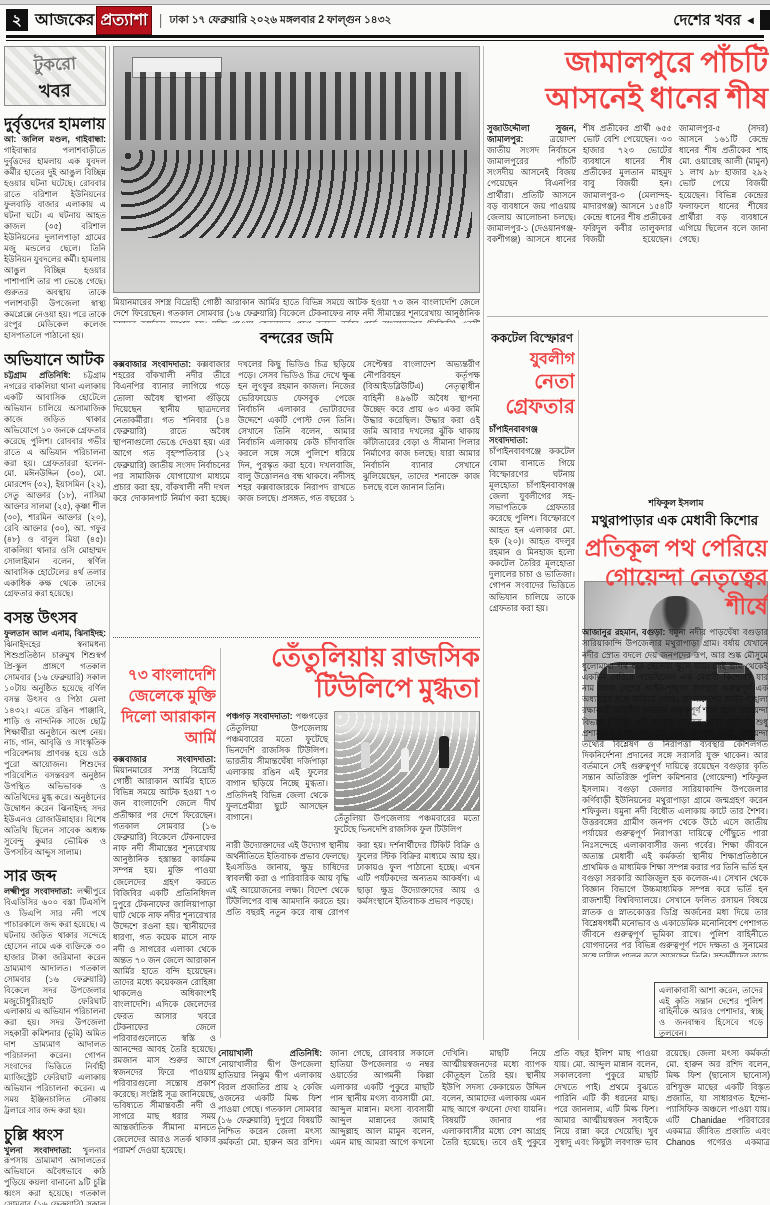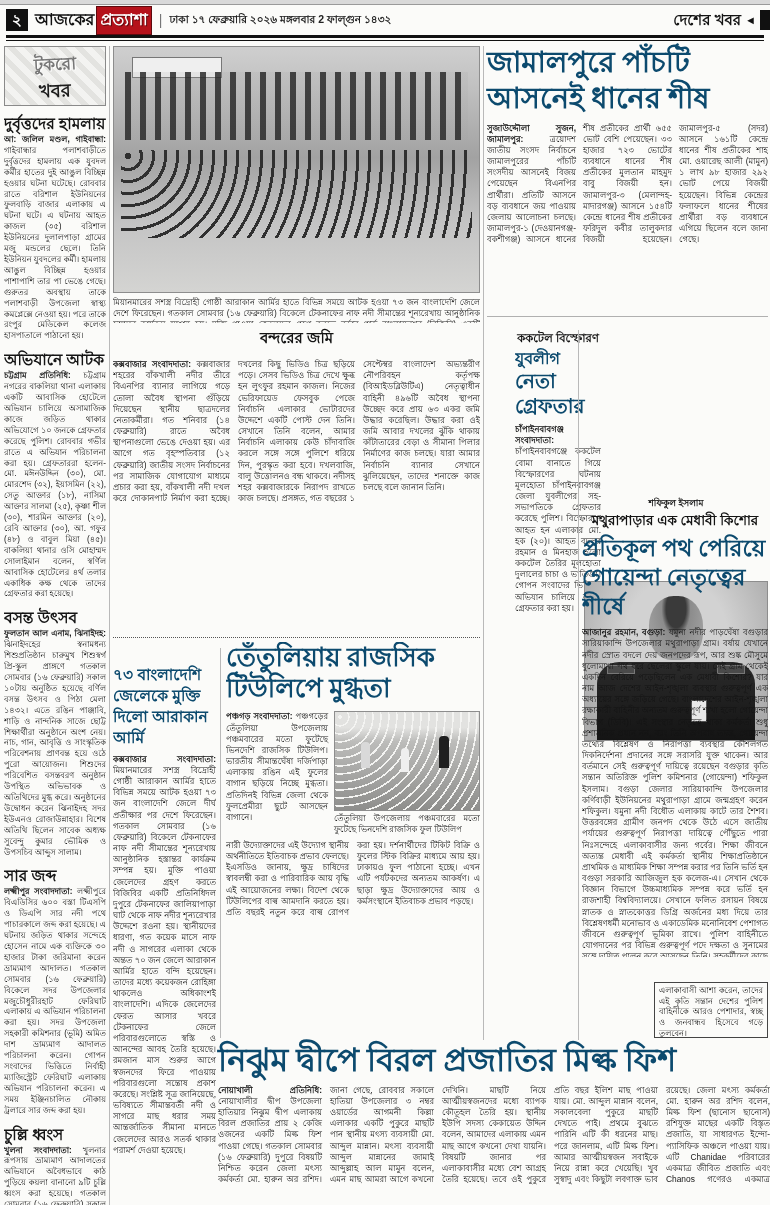--- a/index.html
+++ b/index.html
@@ -33,21 +33,21 @@
               height:60px;text-align:center;padding-top:4px;box-sizing:border-box;transform:rotate(0deg);}
   .tk1{font-size:17px;font-weight:bold;color:#777;text-shadow:1px 1px 0 #fff;transform:rotate(-3deg);}
   .tk2{font-size:18px;font-weight:bold;color:#1c1c1c;transform:rotate(-2deg);margin-top:-2px;}
   .tkh{font-size:15.5px;font-weight:bold;line-height:1.1;margin:9px 0 3px;}
   .tkp{font-size:8.2px;line-height:1.33;text-align:justify;}
   .tkp b{font-size:8.2px;}
   
   .bodytxt{font-size:8.4px;line-height:1.33;text-align:justify;}
   .bodytxt b{white-space:normal;}
   .kicker{font-weight:bold;text-align:center;}
-  .headline{font-weight:bold;text-align:left;font-family:"Liberation Serif",serif;color:#0c4a6e;}
+  .headline{font-weight:bold;text-align:right;font-family:"Liberation Serif",serif;color:#ef4444;}
   .caption{font-size:8.3px;line-height:1.3;text-align:justify;color:#1a1a1a;}
   
   .photo{border:1px solid #8d8d8d;box-sizing:border-box;overflow:hidden;position:relative;
          background:linear-gradient(180deg,#cfcfcf 0%,#bfbfbf 18%,#a2a2a2 45%,#c4c4c4 72%,#d4d4d2 100%);}
   .guards-row{position:absolute;top:10%;left:3%;right:3%;height:28%;
       background:repeating-linear-gradient(90deg,rgba(42,42,42,.85) 0 6px,rgba(160,160,160,.15) 6px 15px);}
   .crowd{position:absolute;top:42%;left:2%;right:2%;height:36%;
       background:repeating-radial-gradient(circle at 7px 6px,#303030 0 3px,rgba(0,0,0,0) 3px 12px);}
   .banner{position:absolute;top:4%;left:5%;width:24%;height:8%;background:#efefef;border:1px solid #777;}
   .officer-photo{background:radial-gradient(ellipse at 50% 35%,#d2d2d2 0 40%,#ababab 85%);}
@@ -166,21 +166,21 @@
           <div class="fig" style="left:18%;top:30%;width:9px;height:26px;background:#d9d9d9;"></div>
           <div class="fig" style="left:46%;top:36%;width:8px;height:24px;background:#efefef;"></div>
           <div class="fig" style="left:72%;top:24%;width:10px;height:32px;background:#1f1f1f;"></div>
         </div>
         <div class="caption" style="margin-top:2px;">তেঁতুলিয়া উপজেলায় পঞ্চমবারের মতো ফুটেছে ভিনদেশি রাজসিক ফুল টিউলিপ</div>
       </div>
     </div>
     <div class="bodytxt" style="column-count:2;column-gap:8px;height:208px;overflow:hidden;margin-top:5px;">নারী উদ্যোক্তাদের এই উদ্যোগ স্থানীয় অর্থনীতিতে ইতিবাচক প্রভাব ফেলছে। ইএসডিও জানায়, ক্ষুদ্র চাষিদের স্বাবলম্বী করা ও পারিবারিক আয় বৃদ্ধি এই আয়োজনের লক্ষ্য। বিদেশ থেকে টিউলিপের বাল্ব আমদানি করতে হয়। প্রতি বছরই নতুন করে বাল্ব রোপণ করা হয়। দর্শনার্থীদের টিকিট বিক্রি ও ফুলের স্টিক বিক্রির মাধ্যমে আয় হয়। ঢাকায়ও ফুল পাঠানো হচ্ছে। এখন এটি পর্যটকদের অন্যতম আকর্ষণ। এ ছাড়া ক্ষুদ্র উদ্যোক্তাদের আয় ও কর্মসংস্থানে ইতিবাচক প্রভাব পড়ছে।</div>
   </div>
 
-  <div class="abs" style="left:515px;top:330px;width:86px;height:708px;overflow:hidden;">
+  <div class="abs" style="left:489px;top:330px;width:86px;height:708px;overflow:hidden;">
     <div class="kicker" style="font-size:11.5px;">ককটেল বিস্ফোরণ</div>
     <div class="headline" style="font-size:16px;line-height:1.25;">যুবলীগ</div>
     <div class="headline" style="font-size:20px;line-height:1.25;">নেতা</div>
     <div class="headline" style="font-size:20px;line-height:1.25;">গ্রেফতার</div>
     <div class="bodytxt" style="margin-top:5px;">
       <b>চাঁপাইনবাবগঞ্জ সংবাদদাতা:</b>
       <span>চাঁপাইনবাবগঞ্জে ককটেল বোমা বানাতে গিয়ে বিস্ফোরণের ঘটনায় মূলহোতা চাঁপাইনবাবগঞ্জ জেলা যুবলীগের সহ-সভাপতিকে গ্রেফতার করেছে পুলিশ। বিস্ফোরণে আহত হন এলাকার মো. হক (২০)। আহত বদলুর রহমান ও মিনহাজ হলো ককটেল তৈরির মূলহোতা দুলালের চাচা ও ভাতিজা। গোপন সংবাদের ভিত্তিতে অভিযান চালিয়ে তাকে গ্রেফতার করা হয়।</span>
     </div>
   </div>
   <div class="abs vrule" style="left:578px;top:330px;height:710px;"></div>
@@ -198,20 +198,19 @@
     <div class="kicker" style="font-size:13.5px;">মথুরাপাড়ার এক মেধাবী কিশোর</div>
     <div class="headline" style="font-size:23px;line-height:1.25;margin-top:2px;">প্রতিকূল পথ পেরিয়ে গোয়েন্দা নেতৃত্বের শীর্ষে</div>
     <div class="bodytxt" style="margin-top:6px;height:330px;overflow:hidden;">
       <b>আজানুর রহমান, বগুড়া:</b>
       <span>যমুনা নদীর পাড়ঘেঁষা বগুড়ার সারিয়াকান্দি উপজেলার মথুরাপাড়া গ্রাম। বর্ষায় যেখানে নদীর স্রোত বদলে দেয় জনপদের রূপ, আর শুষ্ক মৌসুমে ধুলোমাখা পথ ধরে ছেলেরা স্কুলে যায়। সেই গ্রাম থেকেই একদিন বেরিয়ে পড়েছিলেন এক মেধাবী কিশোর? যার নাম আজ দেশের আইন-শৃঙ্খলা ব্যবস্থার গুরুত্বপূর্ণ এক অধ্যায়ের সঙ্গে জড়িয়ে গেছে। বাংলাদেশের আইন-শৃঙ্খলা রক্ষাকারী বাহিনীর অন্যতম গুরুত্বপূর্ণ শাখা হলো গোয়েন্দা বিভাগ (ডিবি)। এই সংস্থার নেতৃত্বে থাকা কর্মকর্তা শুধু প্রশাসনিক প্রধান নন, বরং তিনি অপরাধ তদন্ত, গোয়েন্দা তথ্যের বিশ্লেষণ ও নিরাপত্তা ব্যবস্থার কৌশলগত দিকনির্দেশনা প্রদানের সঙ্গে সরাসরি যুক্ত থাকেন। আর বর্তমানে সেই গুরুত্বপূর্ণ দায়িত্বে রয়েছেন বগুড়ার কৃতি সন্তান অতিরিক্ত পুলিশ কমিশনার (গোয়েন্দা) শফিকুল ইসলাম। বগুড়া জেলার সারিয়াকান্দি উপজেলার কর্ণিবাড়ী ইউনিয়নের মথুরাপাড়া গ্রামে জন্মগ্রহণ করেন শফিকুল। যমুনা নদী বিধৌত এলাকায় কাটে তার শৈশব। উত্তরবঙ্গের গ্রামীণ জনপদ থেকে উঠে এসে জাতীয় পর্যায়ের গুরুত্বপূর্ণ নিরাপত্তা দায়িত্বে পৌঁছুতে পারা নিঃসন্দেহে এলাকাবাসীর জন্য গর্বের। শিক্ষা জীবনে অত্যন্ত মেধাবী এই কর্মকর্তা স্থানীয় শিক্ষাপ্রতিষ্ঠানে প্রাথমিক ও মাধ্যমিক শিক্ষা সম্পন্ন করার পর তিনি ভর্তি হন বগুড়া সরকারি আজিজুল হক কলেজ-এ। সেখান থেকে বিজ্ঞান বিভাগে উচ্চমাধ্যমিক সম্পন্ন করে ভর্তি হন রাজশাহী বিশ্ববিদ্যালয়ে। সেখানে ফলিত রসায়ন বিষয়ে স্নাতক ও স্নাতকোত্তর ডিগ্রি অর্জনের মধ্য দিয়ে তার বিশ্লেষণধর্মী মনোভাব ও একাডেমিক মনোনিবেশ পেশাগত জীবনে গুরুত্বপূর্ণ ভূমিকা রাখে। পুলিশ বাহিনীতে যোগদানের পর বিভিন্ন গুরুত্বপূর্ণ পদে দক্ষতা ও সুনামের সঙ্গে দায়িত্ব পালন করে আসছেন তিনি। সহকর্মীদের কাছে তিনি পেশাদার, স্বচ্ছ ও জনবান্ধব কর্মকর্তা হিসেবে পরিচিত।</span>
     </div>
     <div class="closing-box" style="left:72px;bottom:2px;width:114px;height:56px;overflow:hidden;">এলাকাবাসী আশা করেন, তাদের এই কৃতি সন্তান দেশের পুলিশ বাহিনীকে আরও পেশাদার, স্বচ্ছ ও জনবান্ধব হিসেবে গড়ে তুলবেন।</div>
   </div>
 
   <div class="abs" style="left:218px;top:1042px;width:552px;">
-    <div class="headline" style="font-size:32px;line-height:1.15;">নিঝুম দ্বীপে বিরল প্রজাতির মিল্ক ফিশ</div>
     <div class="bodytxt" style="column-count:5;column-gap:8px;height:110px;overflow:hidden;margin-top:6px;">
       <b>নোয়াখালী প্রতিনিধি:</b>
       <span>নোয়াখালীর দ্বীপ উপজেলা হাতিয়ার নিঝুম দ্বীপ এলাকায় বিরল প্রজাতির প্রায় ২ কেজি ওজনের একটি মিল্ক ফিশ পাওয়া গেছে। গতকাল সোমবার (১৬ ফেব্রুয়ারি) দুপুরে বিষয়টি নিশ্চিত করেন জেলা মৎস্য কর্মকর্তা মো. হারুন অর রশিদ। জানা গেছে, রোববার সকালে হাতিয়া উপজেলার ৩ নম্বর ওয়ার্ডের আগমনী কিল্লা এলাকার একটি পুকুরে মাছটি পান স্থানীয় মৎস্য ব্যবসায়ী মো. আব্দুল মান্নান। মৎস্য ব্যবসায়ী আব্দুল মান্নানের জামাই আব্দুল্লাহ আল মামুন বলেন, এমন মাছ আমরা আগে কখনো দেখিনি। মাছটি নিয়ে আত্মীয়স্বজনদের মধ্যে ব্যাপক কৌতূহল তৈরি হয়। স্থানীয় ইউপি সদস্য কেকায়েত উদ্দিন বলেন, আমাদের এলাকায় এমন মাছ আগে কখনো দেখা যায়নি। বিষয়টি জানার পর এলাকাবাসীর মধ্যে বেশ আগ্রহ তৈরি হয়েছে। তবে ওই পুকুরে প্রতি বছর ইলিশ মাছ পাওয়া যায়। মো. আব্দুল মান্নান বলেন, সকালবেলা পুকুরে মাছটি দেখতে পাই। প্রথমে বুঝতে পারিনি এটি কী ধরনের মাছ। পরে জানলাম, এটি মিল্ক ফিশ। আমার আত্মীয়স্বজন সবাইকে নিয়ে রান্না করে খেয়েছি। খুব সুস্বাদু এবং কিছুটা লবণাক্ত ভাব রয়েছে। জেলা মৎস্য কর্মকর্তা মো. হারুন অর রশিদ বলেন, মিল্ক ফিশ (ছানোস ছানোস) রশিযুক্ত মাছের একটি বিস্তৃত প্রজাতি, যা সাধারণত ইন্দো-প্যাসিফিক অঞ্চলে পাওয়া যায়। এটি Chanidae পরিবারের একমাত্র জীবিত প্রজাতি এবং Chanos গণেরও একমাত্র সদস্য। সাধারণত চীন, ভিয়েতনামসহ বিভিন্ন দেশে এ মাছের উপস্থিতি দেখা যায়। নোয়াখালী জেলায় সম্ভবত এটিই প্রথমবারের মতো মিল্ক ফিশ শনাক্ত হলো, তাও আবার একটি পুকুরে। বিষয়টি গুরুত্ব সহকারে দেখা হচ্ছে এবং এ বিষয়ে আমরা ঊর্ধ্বতন কর্তৃপক্ষের সঙ্গে আলোচনা করব। চাঁদপুর মৎস্য গবেষণা ইনস্টিটিউটের সাবেক মুখ্য ইলিশ গবেষক ড. আনিছুর রহমান বলেন, এটি একটি আশাব্যঞ্জক খবর। আমি ওই পুকুরটি আগে দেখেছি, সেখানে ইলিশ মাছও পাওয়া যায়। ধারণা করা হচ্ছে, জোয়ারের পানির সঙ্গে এই মিল্ক ফিশটি পুকুরে প্রবেশ করেছে। উপকূলীয় এলাকায় এমন বিরল প্রজাতির মাছ পাওয়া পরিবেশ ও জীববৈচিত্র্যের জন্য ইতিবাচক ইঙ্গিত বহন করে।</span>
     </div>
   </div>
 
 </div>
 
 </body></html>

